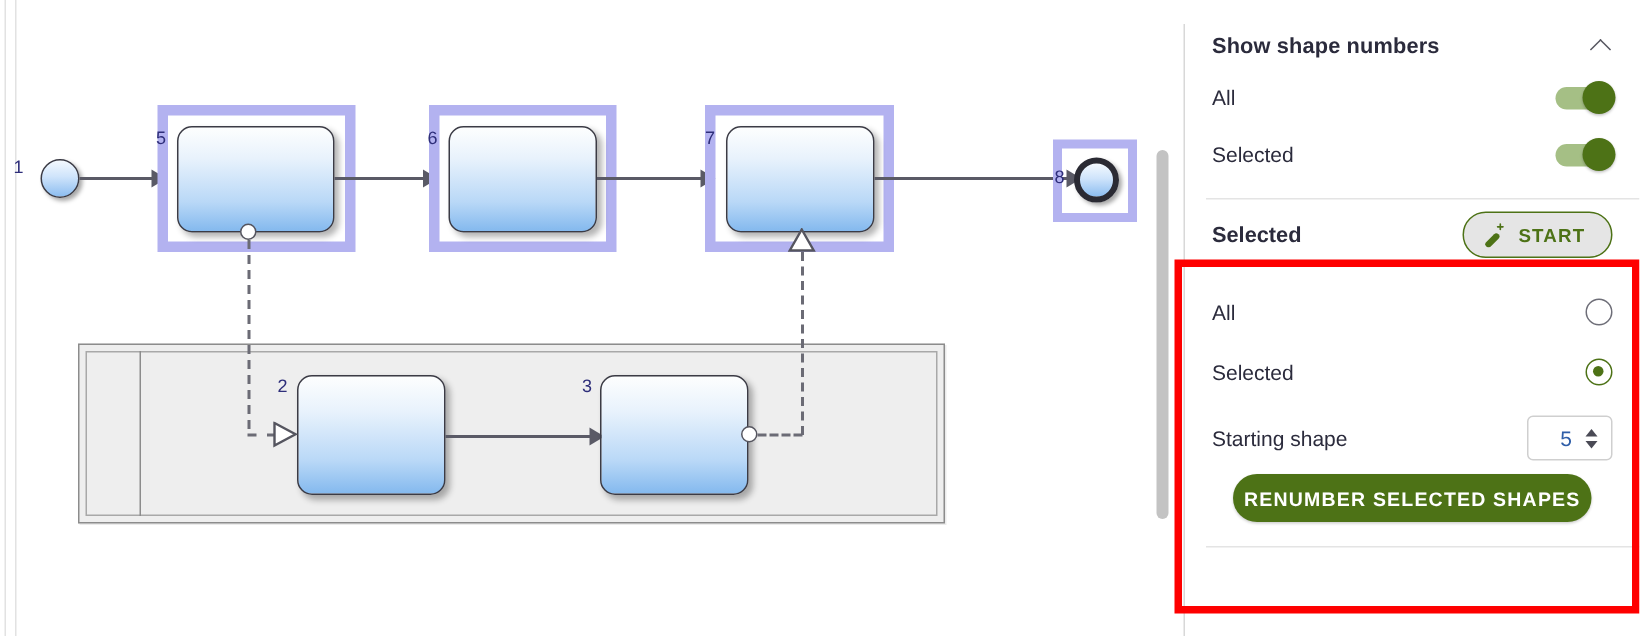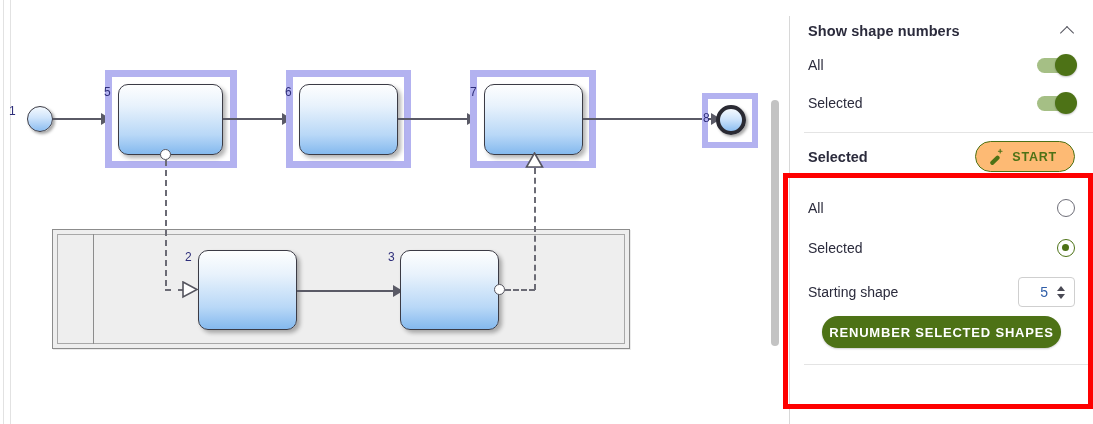--- a/index.html
+++ b/index.html
@@ -226,21 +226,21 @@
   
   .start-btn {
     display: inline-flex;
     align-items: center;
     gap: 7px;
     border: 1.4px solid #4d7216;
     border-radius: 20px;
     height: 29px;
     padding: 0 17px 0 12px;
     cursor: pointer;
-    background: #fdba74;
+    background: #e5e5e5;
   }
   .start-btn-text {
     font-size: 12.5px;
     font-weight: bold;
     color: #4d7216;
     letter-spacing: 0.8px;
   }
 
   
   .radio {

